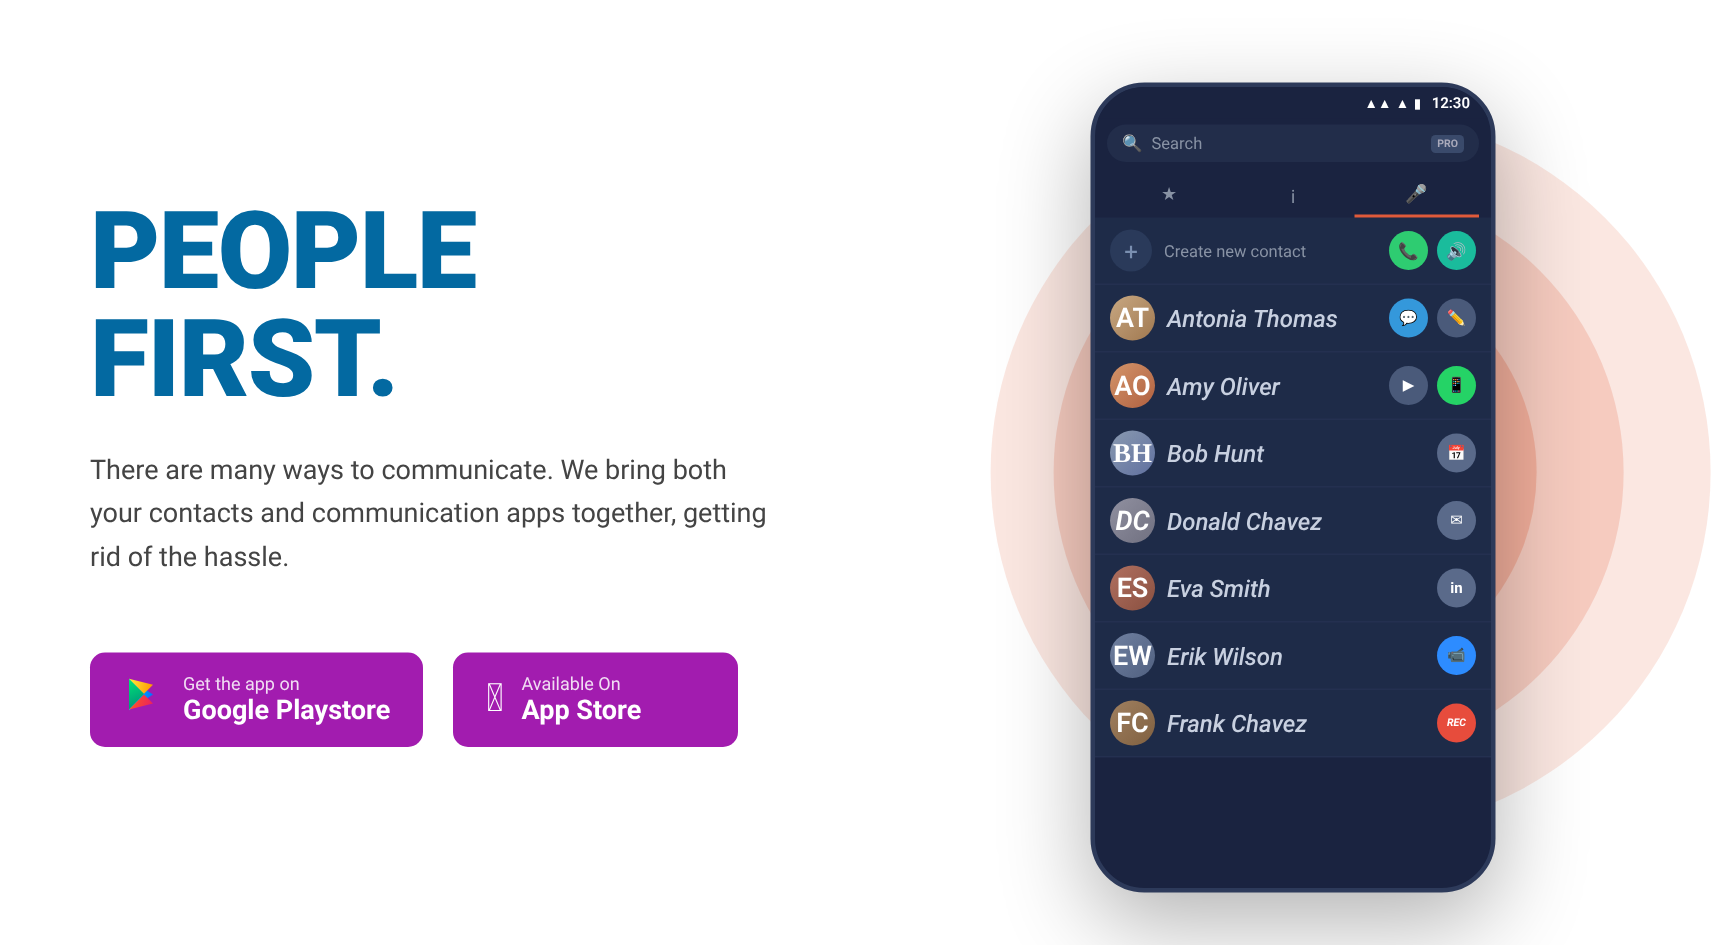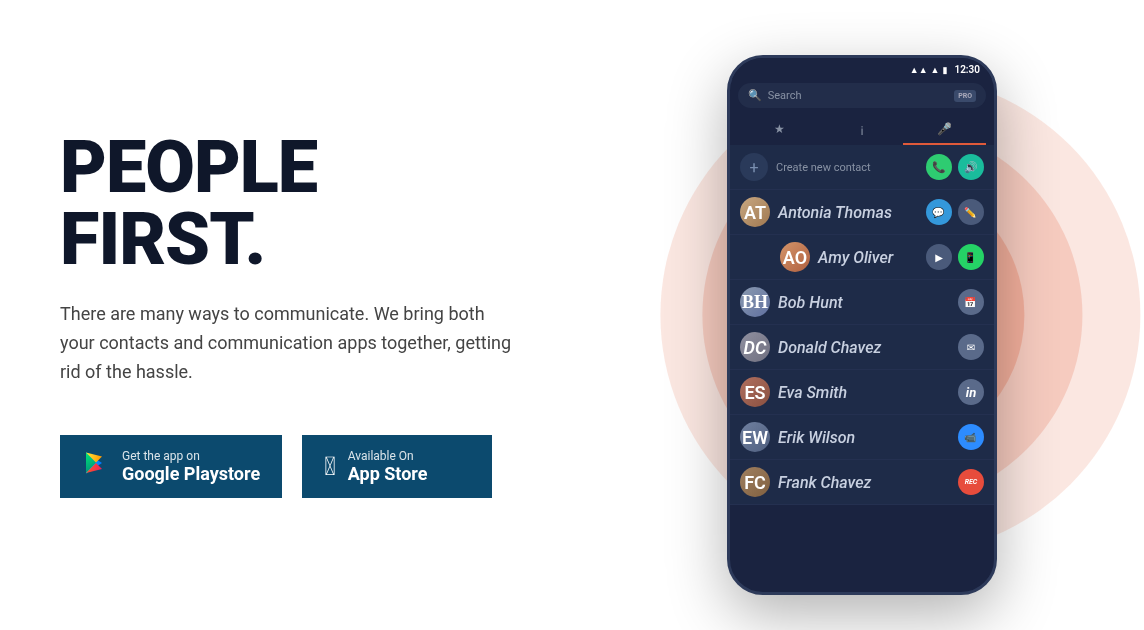--- a/index.html
+++ b/index.html
@@ -14,21 +14,21 @@
     }
 
     .left-section {
       flex: 0 0 580px;
       padding: 60px 50px 60px 60px;
     }
 
     .headline {
       font-size: 72px;
       font-weight: 900;
-      color: #0f172a;
+      color: #0369a1;
       letter-spacing: -1px;
       line-height: 1;
       margin-bottom: 24px;
     }
 
     .description {
       font-size: 18px;
       color: #444;
       line-height: 1.6;
       max-width: 460px;
@@ -37,24 +37,24 @@
 
     .store-buttons {
       display: flex;
       gap: 20px;
     }
 
     .store-btn {
       display: flex;
       align-items: center;
       gap: 12px;
-      background: #0c4a6e;
+      background: #a21caf;
       color: #fff;
       padding: 14px 22px;
-      border-radius: 0;
+      border-radius: 10px;
       cursor: pointer;
       min-width: 190px;
       text-decoration: none;
     }
 
     .store-btn .store-icon {
       font-size: 28px;
       flex-shrink: 0;
     }
 
@@ -318,21 +318,21 @@
 
     .contact-name {
       color: #c8d0e0;
       font-size: 16px;
       font-weight: 500;
       font-style: italic;
     }
 
     
     .av-antonia { background: linear-gradient(135deg, #c8a882, #a07850); }
-    .av-amy { background: linear-gradient(135deg, #d4956a, #b06040); margin-left: 40px; }
+    .av-amy { background: linear-gradient(135deg, #d4956a, #b06040); }
     .av-bob { background: linear-gradient(135deg, #8a9ab0, #6070a0); font-family: Liberation Serif, serif; }
     .av-donald { background: linear-gradient(135deg, #9090a0, #707080); font-style: italic; }
     .av-eva { background: linear-gradient(135deg, #b07060, #8a5040); }
     .av-erik { background: linear-gradient(135deg, #7080a0, #506080); }
     .av-frank { background: linear-gradient(135deg, #a08060, #806040); }
     .av-jacob { background: linear-gradient(135deg, #9090a0, #707080); }
     .av-oliver { background: linear-gradient(135deg, #a07050, #805030); }
   </style>
 </head>
 <body>
@@ -471,21 +471,21 @@
           <div class="action-icon-circle icon-mail" style="font-size:10px;">✉</div>
         </div>
       </div>
 
       <div class="contact-row">
         <div class="contact-left">
           <div class="contact-avatar av-eva">ES</div>
           <span class="contact-name">Eva Smith</span>
         </div>
         <div class="action-icons-row">
-          <div class="action-icon-circle icon-linkedin" style="font-size:13px; font-weight:bold;font-style:italic;">in</div>
+          <div class="action-icon-circle icon-linkedin" style="font-size:10px; font-weight:bold;">in</div>
         </div>
       </div>
 
       <div class="contact-row">
         <div class="contact-left">
           <div class="contact-avatar av-erik">EW</div>
           <span class="contact-name">Erik Wilson</span>
         </div>
         <div class="action-icons-row">
           <div class="action-icon-circle icon-zoom" style="font-size:10px;">📹</div>

